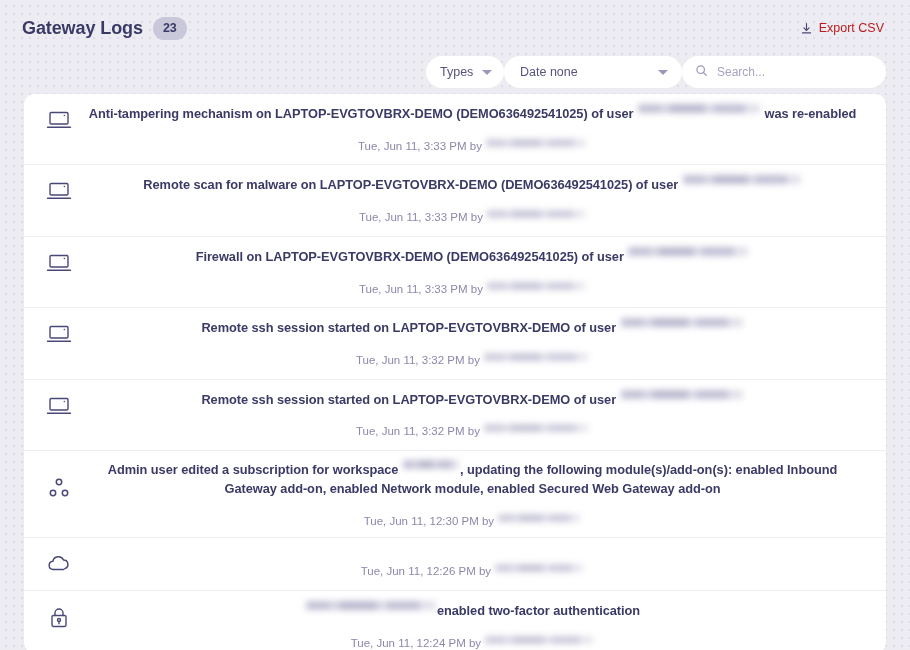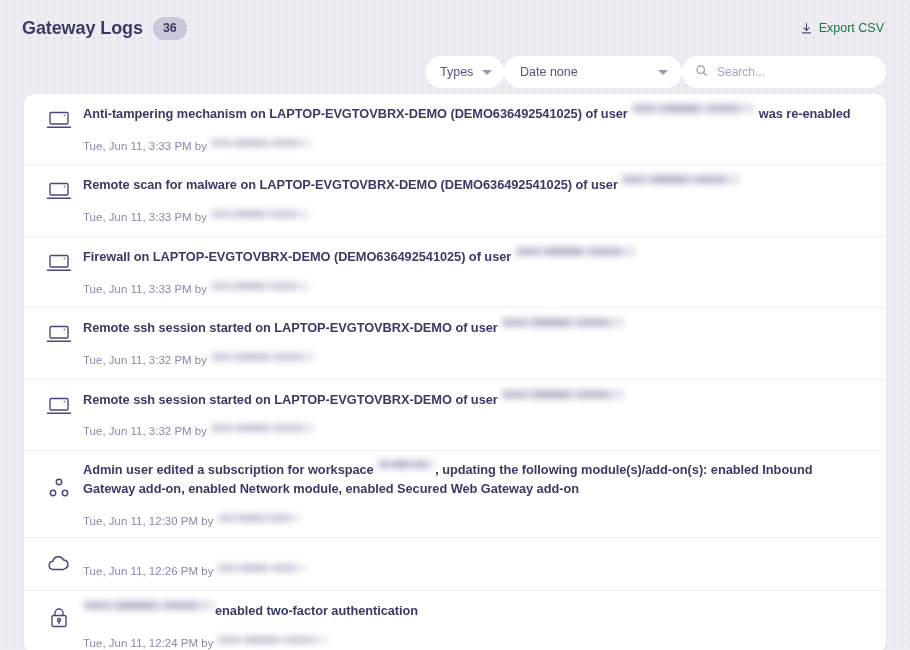--- a/index.html
+++ b/index.html
@@ -48,21 +48,21 @@
     display: inline-flex;
     align-items: center;
     justify-content: center;
   }
   .header-spacer { flex: 1; }
   .export-btn {
     display: inline-flex;
     align-items: center;
     gap: 6px;
     font-size: 12.5px;
-    color: #15803d;
+    color: #b91c1c;
     background: none;
     border: none;
     cursor: pointer;
     font-family: inherit;
     padding: 4px 2px;
   }
   .export-btn svg { display: block; }
 
   
   .filter-bar {
@@ -122,20 +122,21 @@
     flex-direction: column;
   }
   .log-list { flex: 1; }
 
   .log-row {
     display: flex;
     align-items: flex-start;
     padding: 11px 24px 11px 18px;
     border-bottom: 1px solid #eeedf4;
     min-height: 52px;
+    text-align: center;
   }
   .log-row:last-child { border-bottom: none; }
   .log-row.tall { padding-top: 10px; padding-bottom: 9px; }
 
   .row-icon {
     width: 34px;
     min-width: 34px;
     display: flex;
     align-items: center;
     justify-content: center;
@@ -177,21 +178,21 @@
     height: 8px;
     opacity: 0.5;
     top: 0px;
   }
 </style>
 </head>
 <body>
 
 <div class="page-header">
   <span class="page-title">Gateway Logs</span>
-  <span class="count-badge">36</span>
+  <span class="count-badge">23</span>
   <span class="header-spacer"></span>
   <button class="export-btn">
     <span>
       <svg width="13" height="13" viewBox="0 0 16 16" fill="none" stroke="#4a4878" stroke-width="1.4" stroke-linecap="round">
         <path d="M8 2v8"></path>
           <path d="M4.8 7.2 8 10.4l3.2-3.2"></path>
           <path d="M3 13.4h10"></path>
       </svg>
     </span>
     <span>Export CSV</span>

